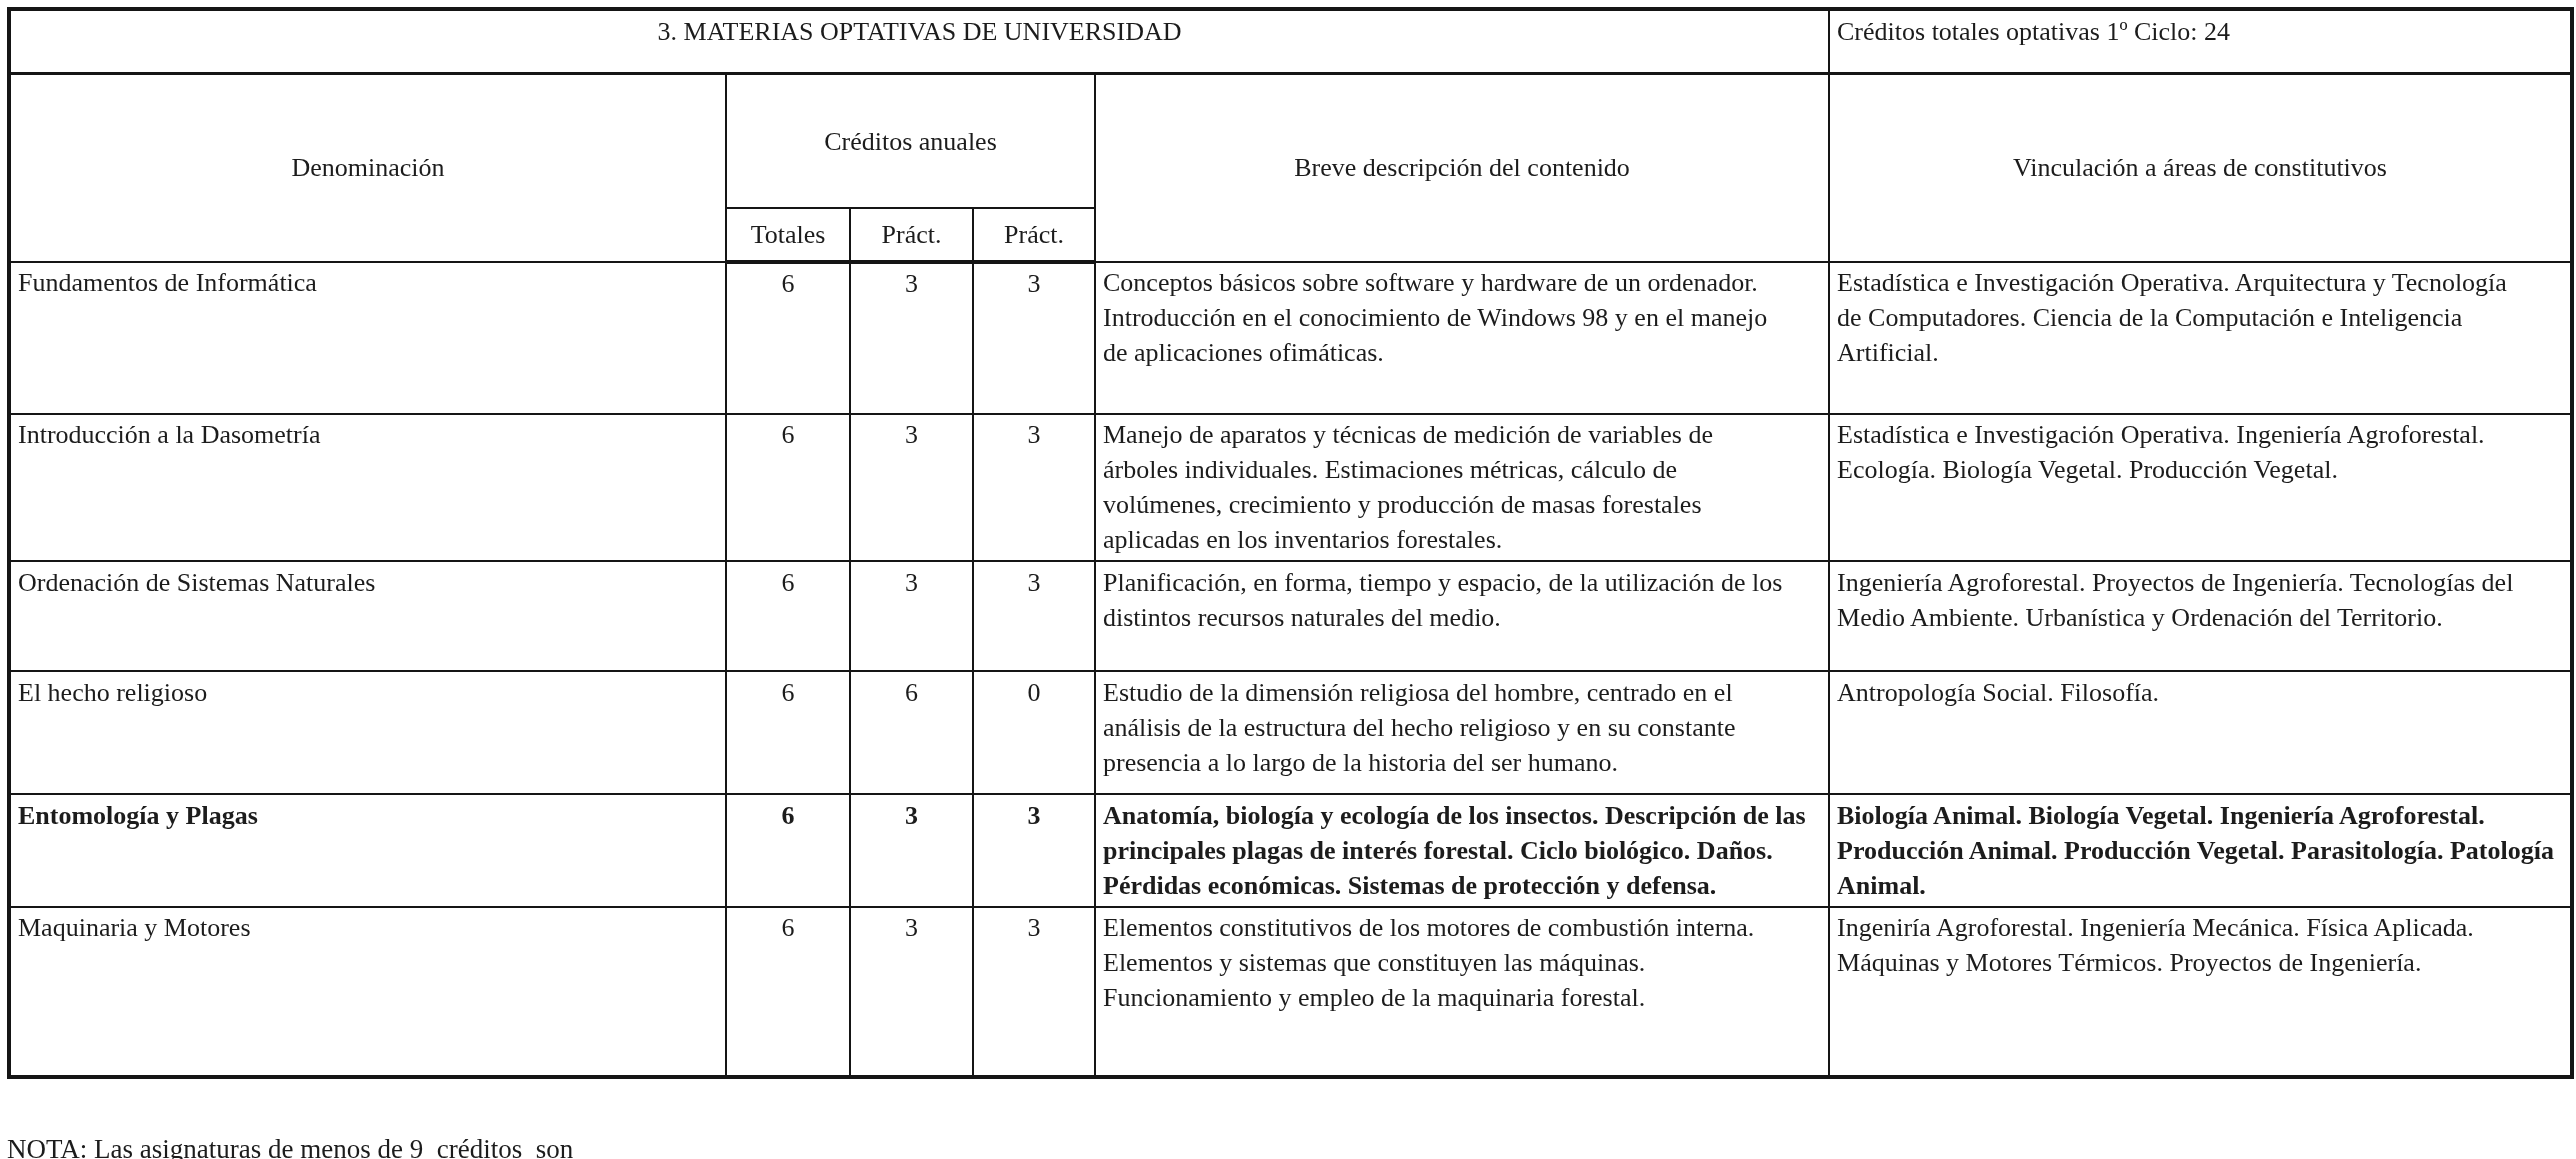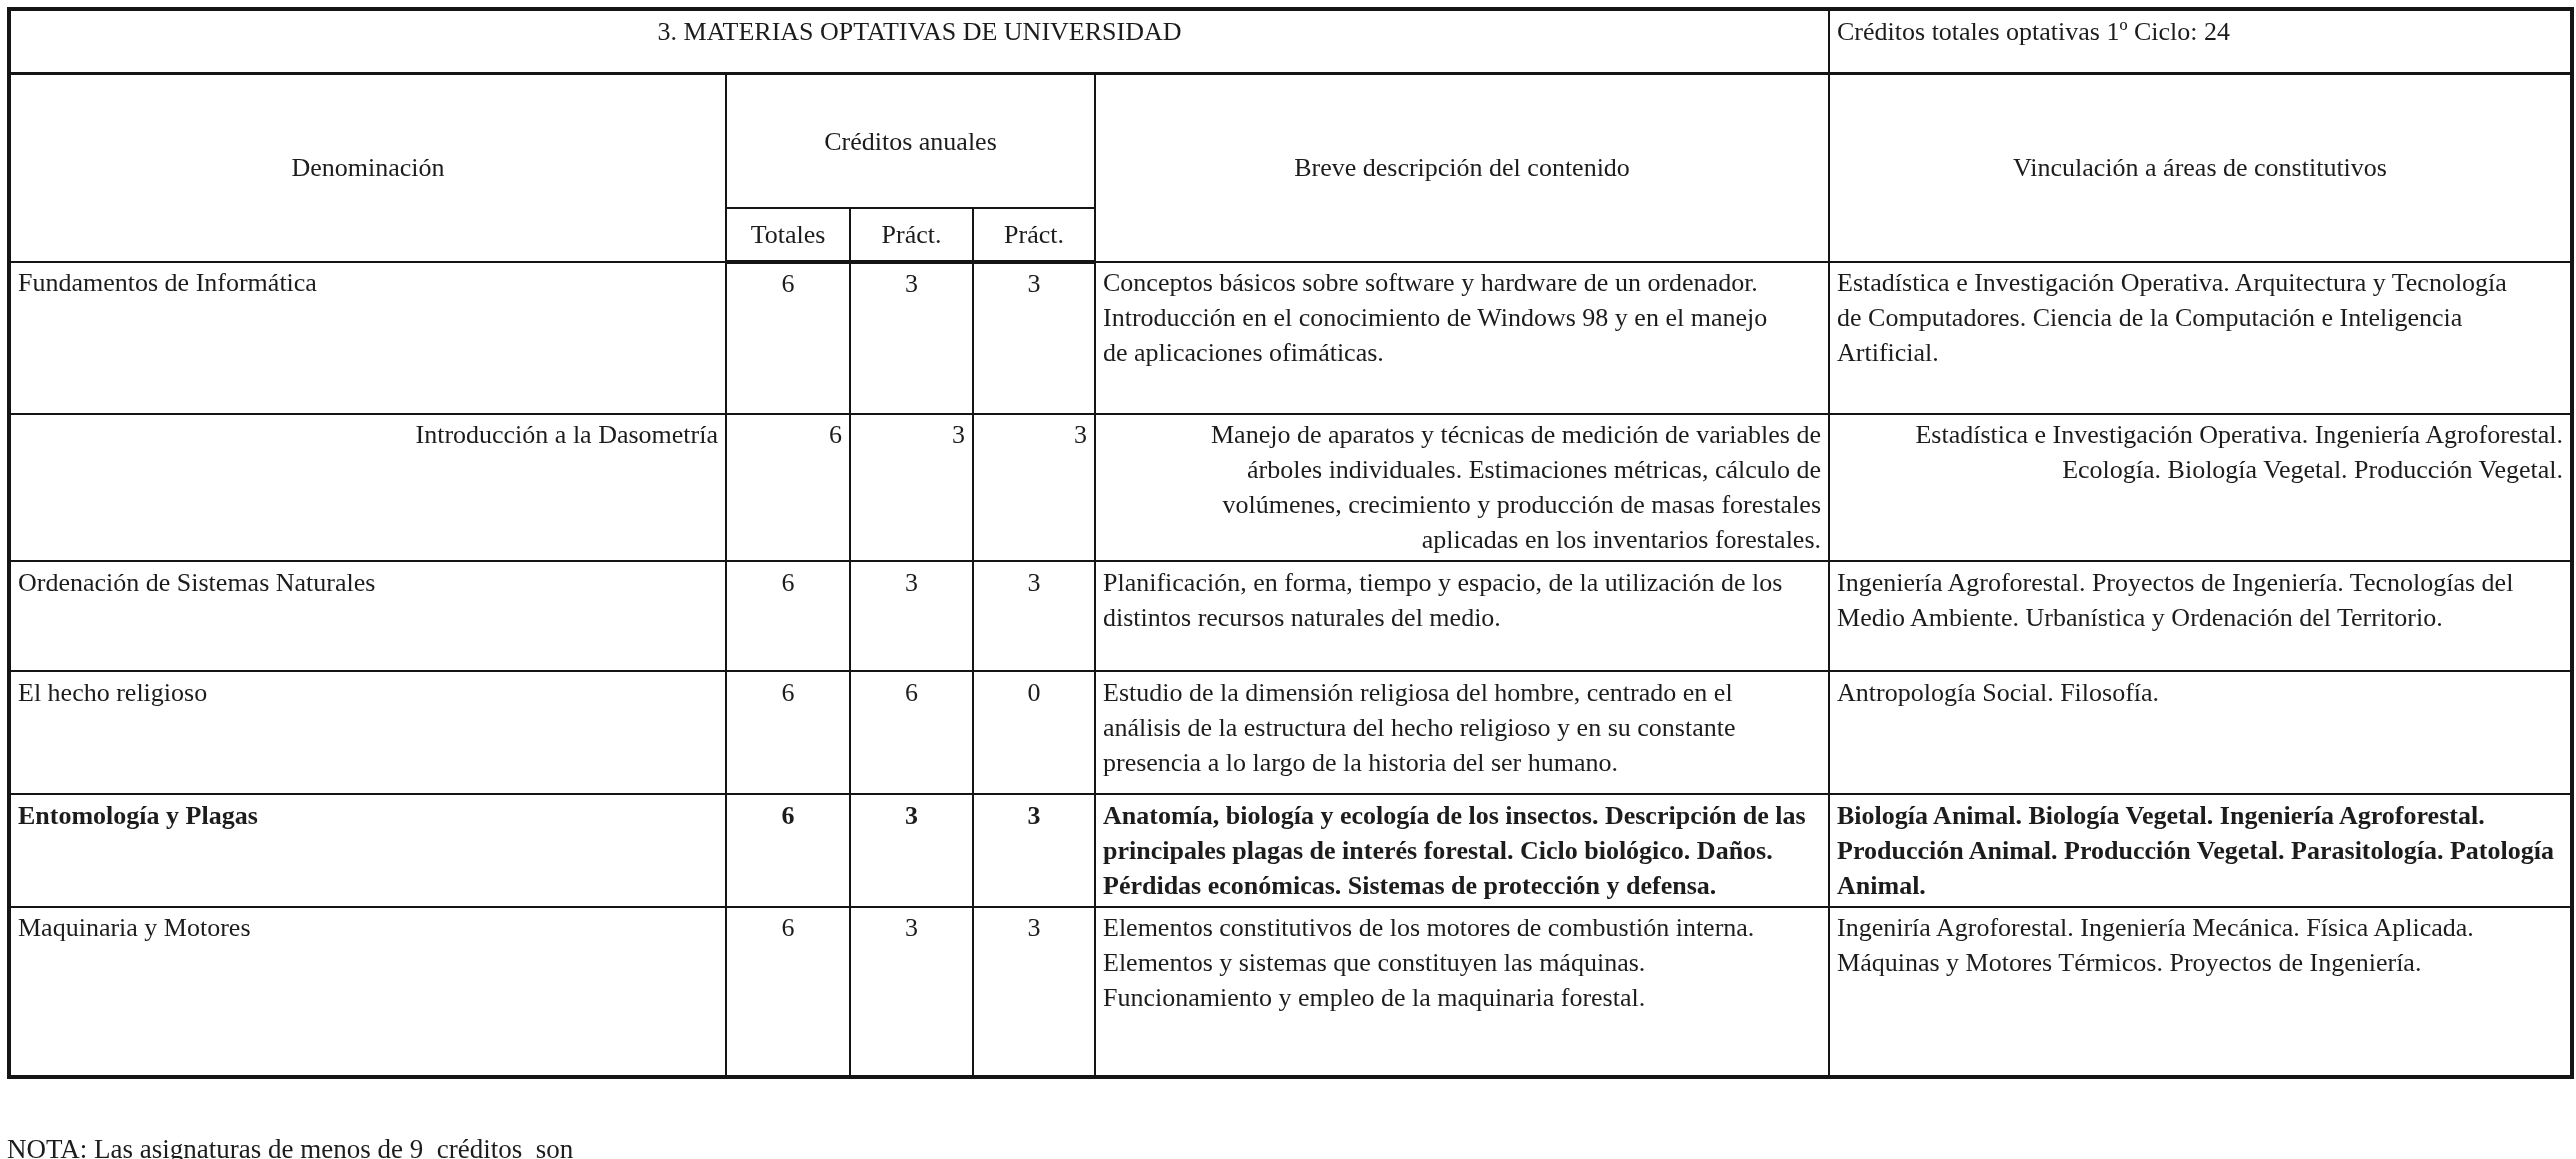--- a/index.html
+++ b/index.html
@@ -63,21 +63,21 @@
     border-bottom-width: 4.3px;
   }
   
   td.num {
     text-align: center;
   }
   td.wrap {
     white-space: pre-line;
   }
   tr.r1 td { height: 144px; }
-  tr.r2 td { height: 134px; text-align: right; }
+  tr.r2 td { height: 134px; }
   tr.r3 td { height: 103px; margin-top: 32px; }
   tr.r4 td { height: 116px; }
   tr.r5 td { height: 103px; font-weight: bold; }
   tr.r6 td { height: 162px; }
   td.name-cell { padding-left: 5.2px; }
   
   .note {
     position: absolute;
     left: 7px;
     top: 1067px;

